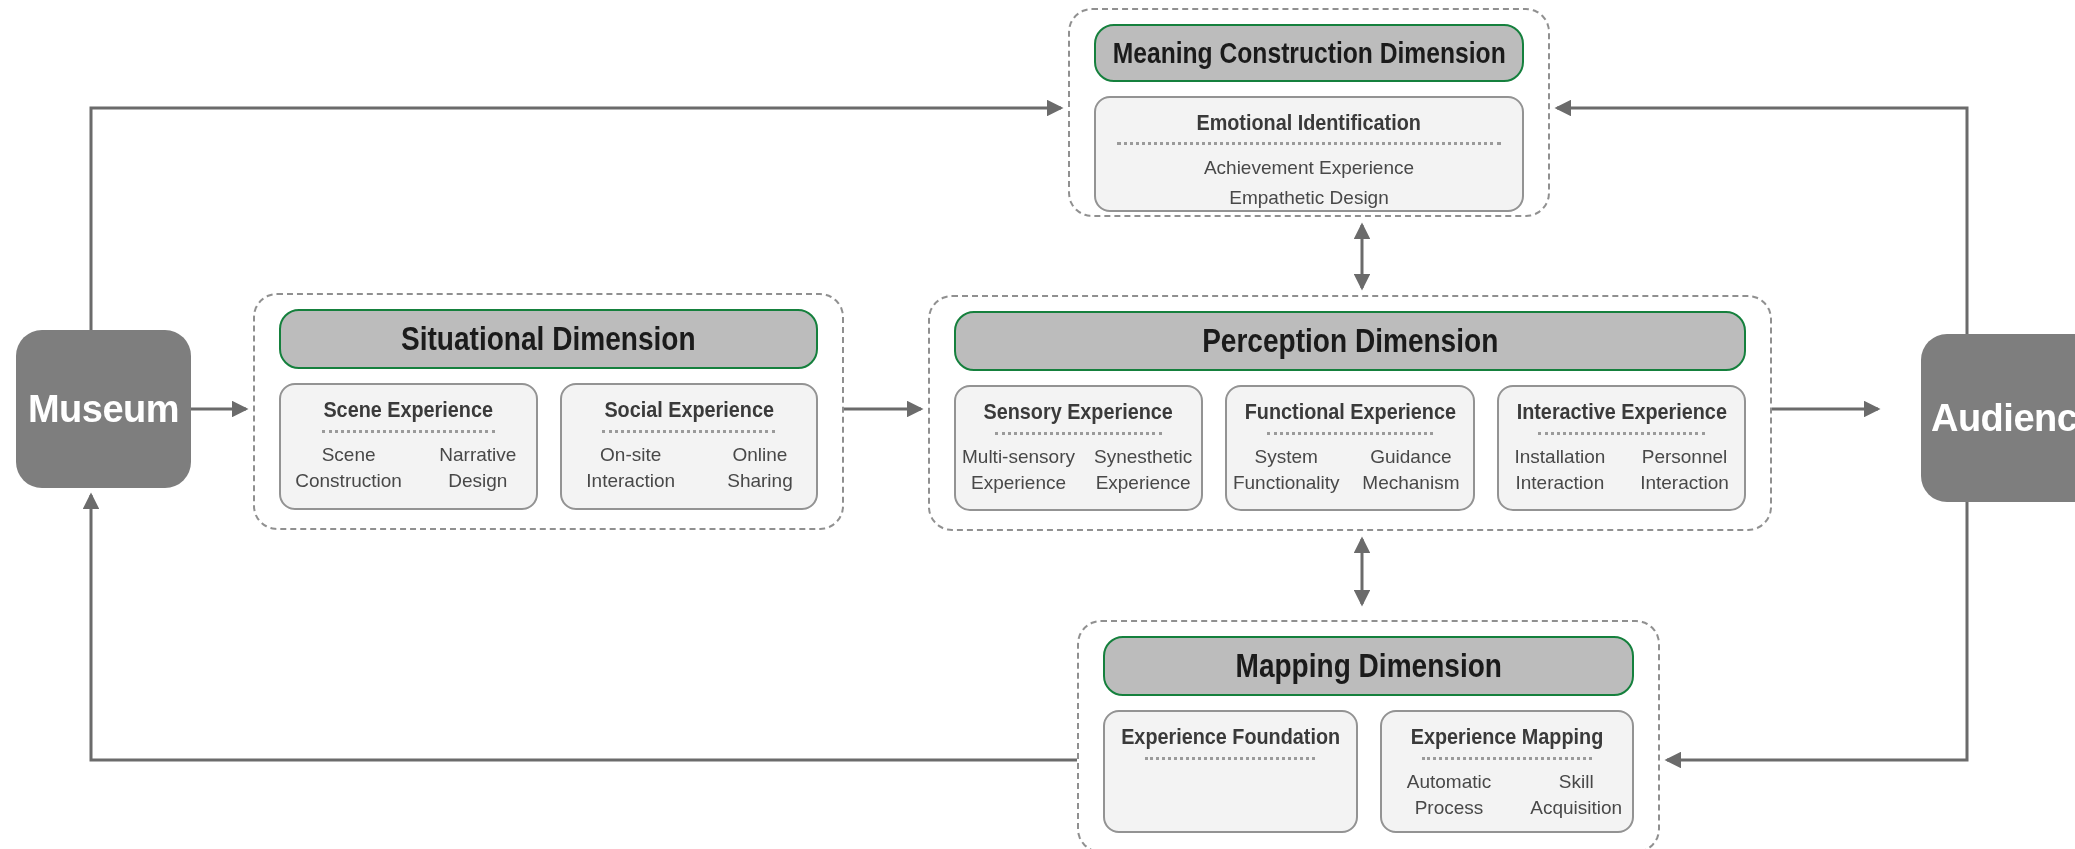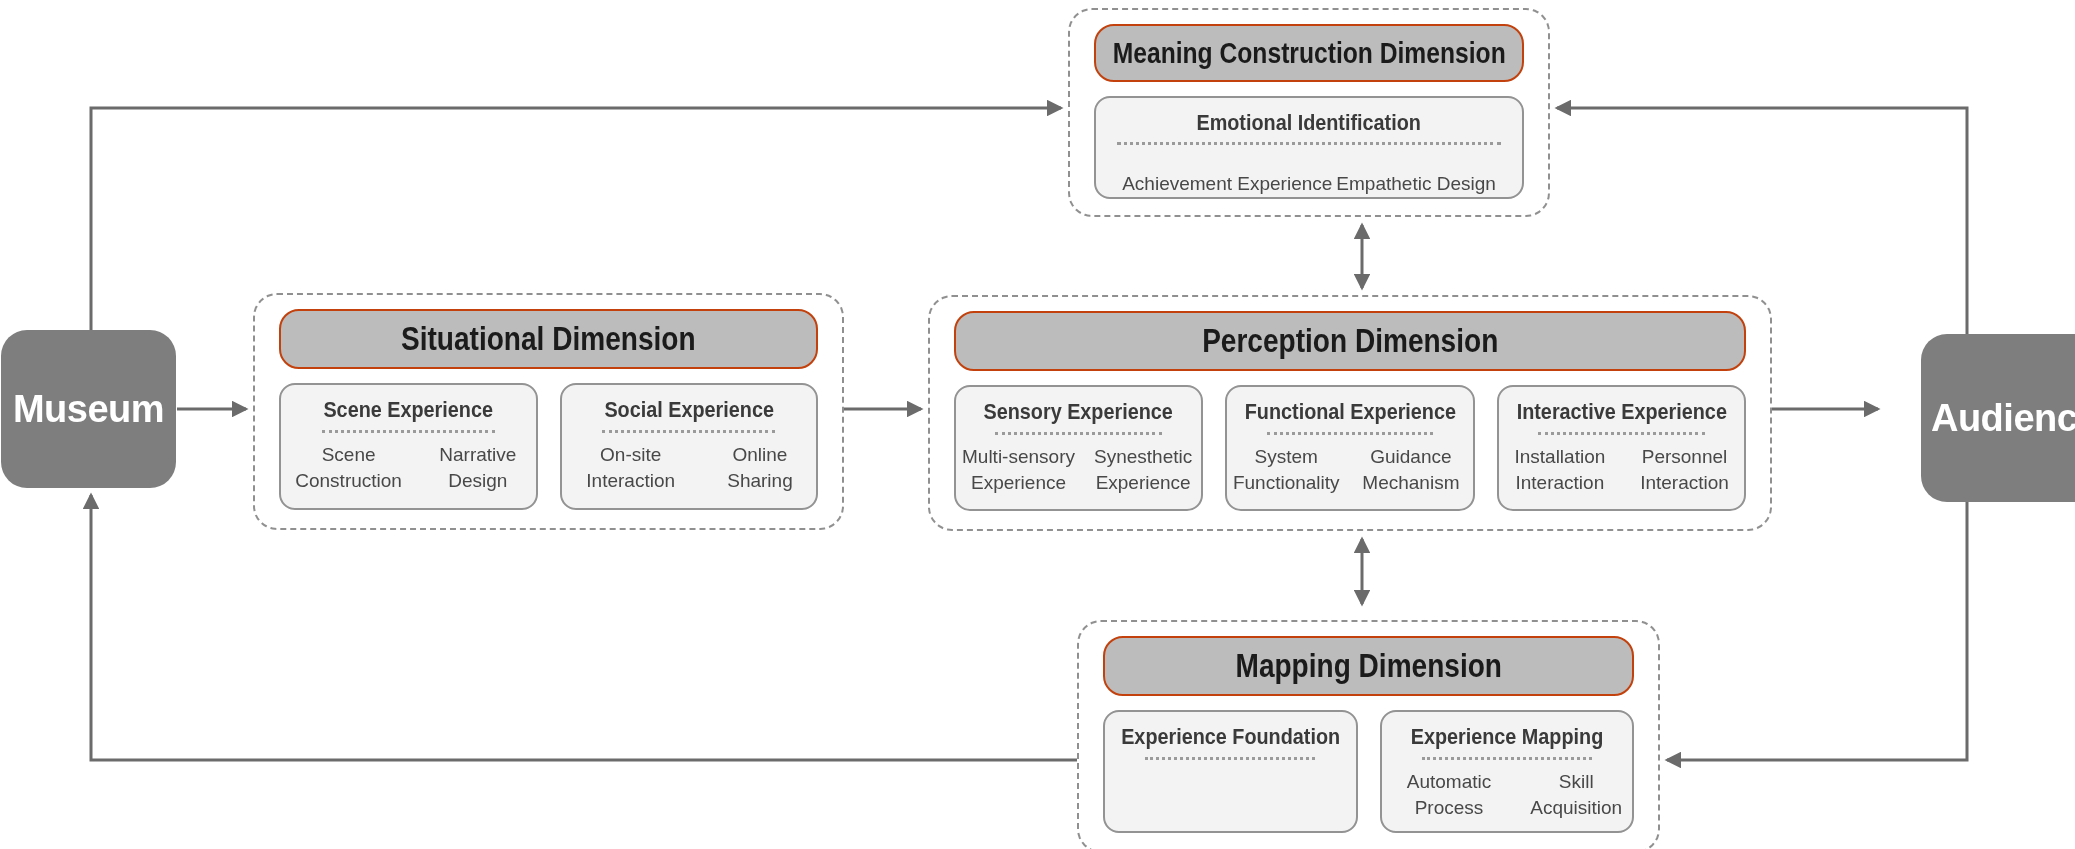--- a/index.html
+++ b/index.html
@@ -5,48 +5,48 @@
   html,body{margin:0;padding:0;background:#ffffff;}
   body{font-family:"Liberation Sans","DejaVu Sans",sans-serif;}
   .canvas{position:relative;width:2075px;height:849px;background:#ffffff;overflow:hidden;}
 
   .arrow-layer{position:absolute;left:0;top:0;pointer-events:none;}
   .arrow-layer line,.arrow-layer polyline{stroke:#6b6b6b;stroke-width:3;fill:none;}
 
   .node{position:absolute;background:#7e7e7e;border-radius:26px;display:flex;
         align-items:center;justify-content:center;color:#ffffff;font-weight:700;
         font-size:38px;letter-spacing:-0.5px;}
-  .node-museum{left:1px;top:330px;width:175px;height:158px;}
+  .node-museum{left:16px;top:330px;width:175px;height:158px;}
   .node-audience{left:1885px;top:334px;width:187px;height:168px;margin-left:36px;}
 
   .dim{position:absolute;border:2px dashed #909090;border-radius:24px;background:#ffffff;
        box-sizing:border-box;padding:14px 24px 18px;display:flex;flex-direction:column;}
   .dim-meaning{left:1068px;top:8px;width:482px;height:209px;}
   .dim-situational{left:253px;top:293px;width:591px;height:237px;}
   .dim-perception{left:928px;top:295px;width:844px;height:236px;justify-content:space-between;}
   .dim-mapping{left:1077px;top:620px;width:583px;height:233px;}
 
-  .dim-header{background:#bcbcbc;border:2px solid #c2410c;border-radius:20px;height:56px;
+  .dim-header{background:#bcbcbc;border:2px solid #15803d;border-radius:20px;height:56px;
               flex:none;display:flex;align-items:center;justify-content:center;}
   .dim-meaning .dim-header{height:54px;}
   .dim-title{font-weight:700;color:#1b1b1b;white-space:nowrap;display:inline-block;
              transform:scaleX(.85);font-size:33px;}
   .t-sm{font-size:29px;}
 
   .cards{display:flex;gap:22px;margin-top:14px;flex:1;}
   .card{flex:1;background:#f3f3f3;border:2px solid #939393;border-radius:16px;
         display:flex;flex-direction:column;align-items:center;padding-top:12px;
         box-sizing:border-box;}
   .card-title{font-size:22px;font-weight:600;color:#3a3a3a;white-space:nowrap;
               display:inline-block;transform:scaleX(.9);}
   .dotline{border-bottom:3px dotted #9a9a9a;width:68%;margin:7px 0 9px;}
   .dotline-wide{width:90%;margin:6px 0 10px;}
   .items{display:flex;flex-direction:row;gap:4px;font-size:19px;color:#484848;
          text-align:center;line-height:1.35;}
-  .items-row{flex-direction:row;width:100%;justify-content:center;margin-top:16px;}
+  .items-row{flex-direction:column;width:100%;justify-content:flex-start;}
 </style>
 </head>
 <body>
 
 <div class="canvas">
 
   <svg class="arrow-layer" width="2075" height="849" viewBox="0 0 2075 849">
     <defs>
       <marker id="ah" viewBox="0 0 10 10" refX="8.5" refY="5" markerWidth="5.6" markerHeight="5.6" orient="auto-start-reverse">
         <path d="M0,0 L10,5 L0,10 z" fill="#6b6b6b"></path>

